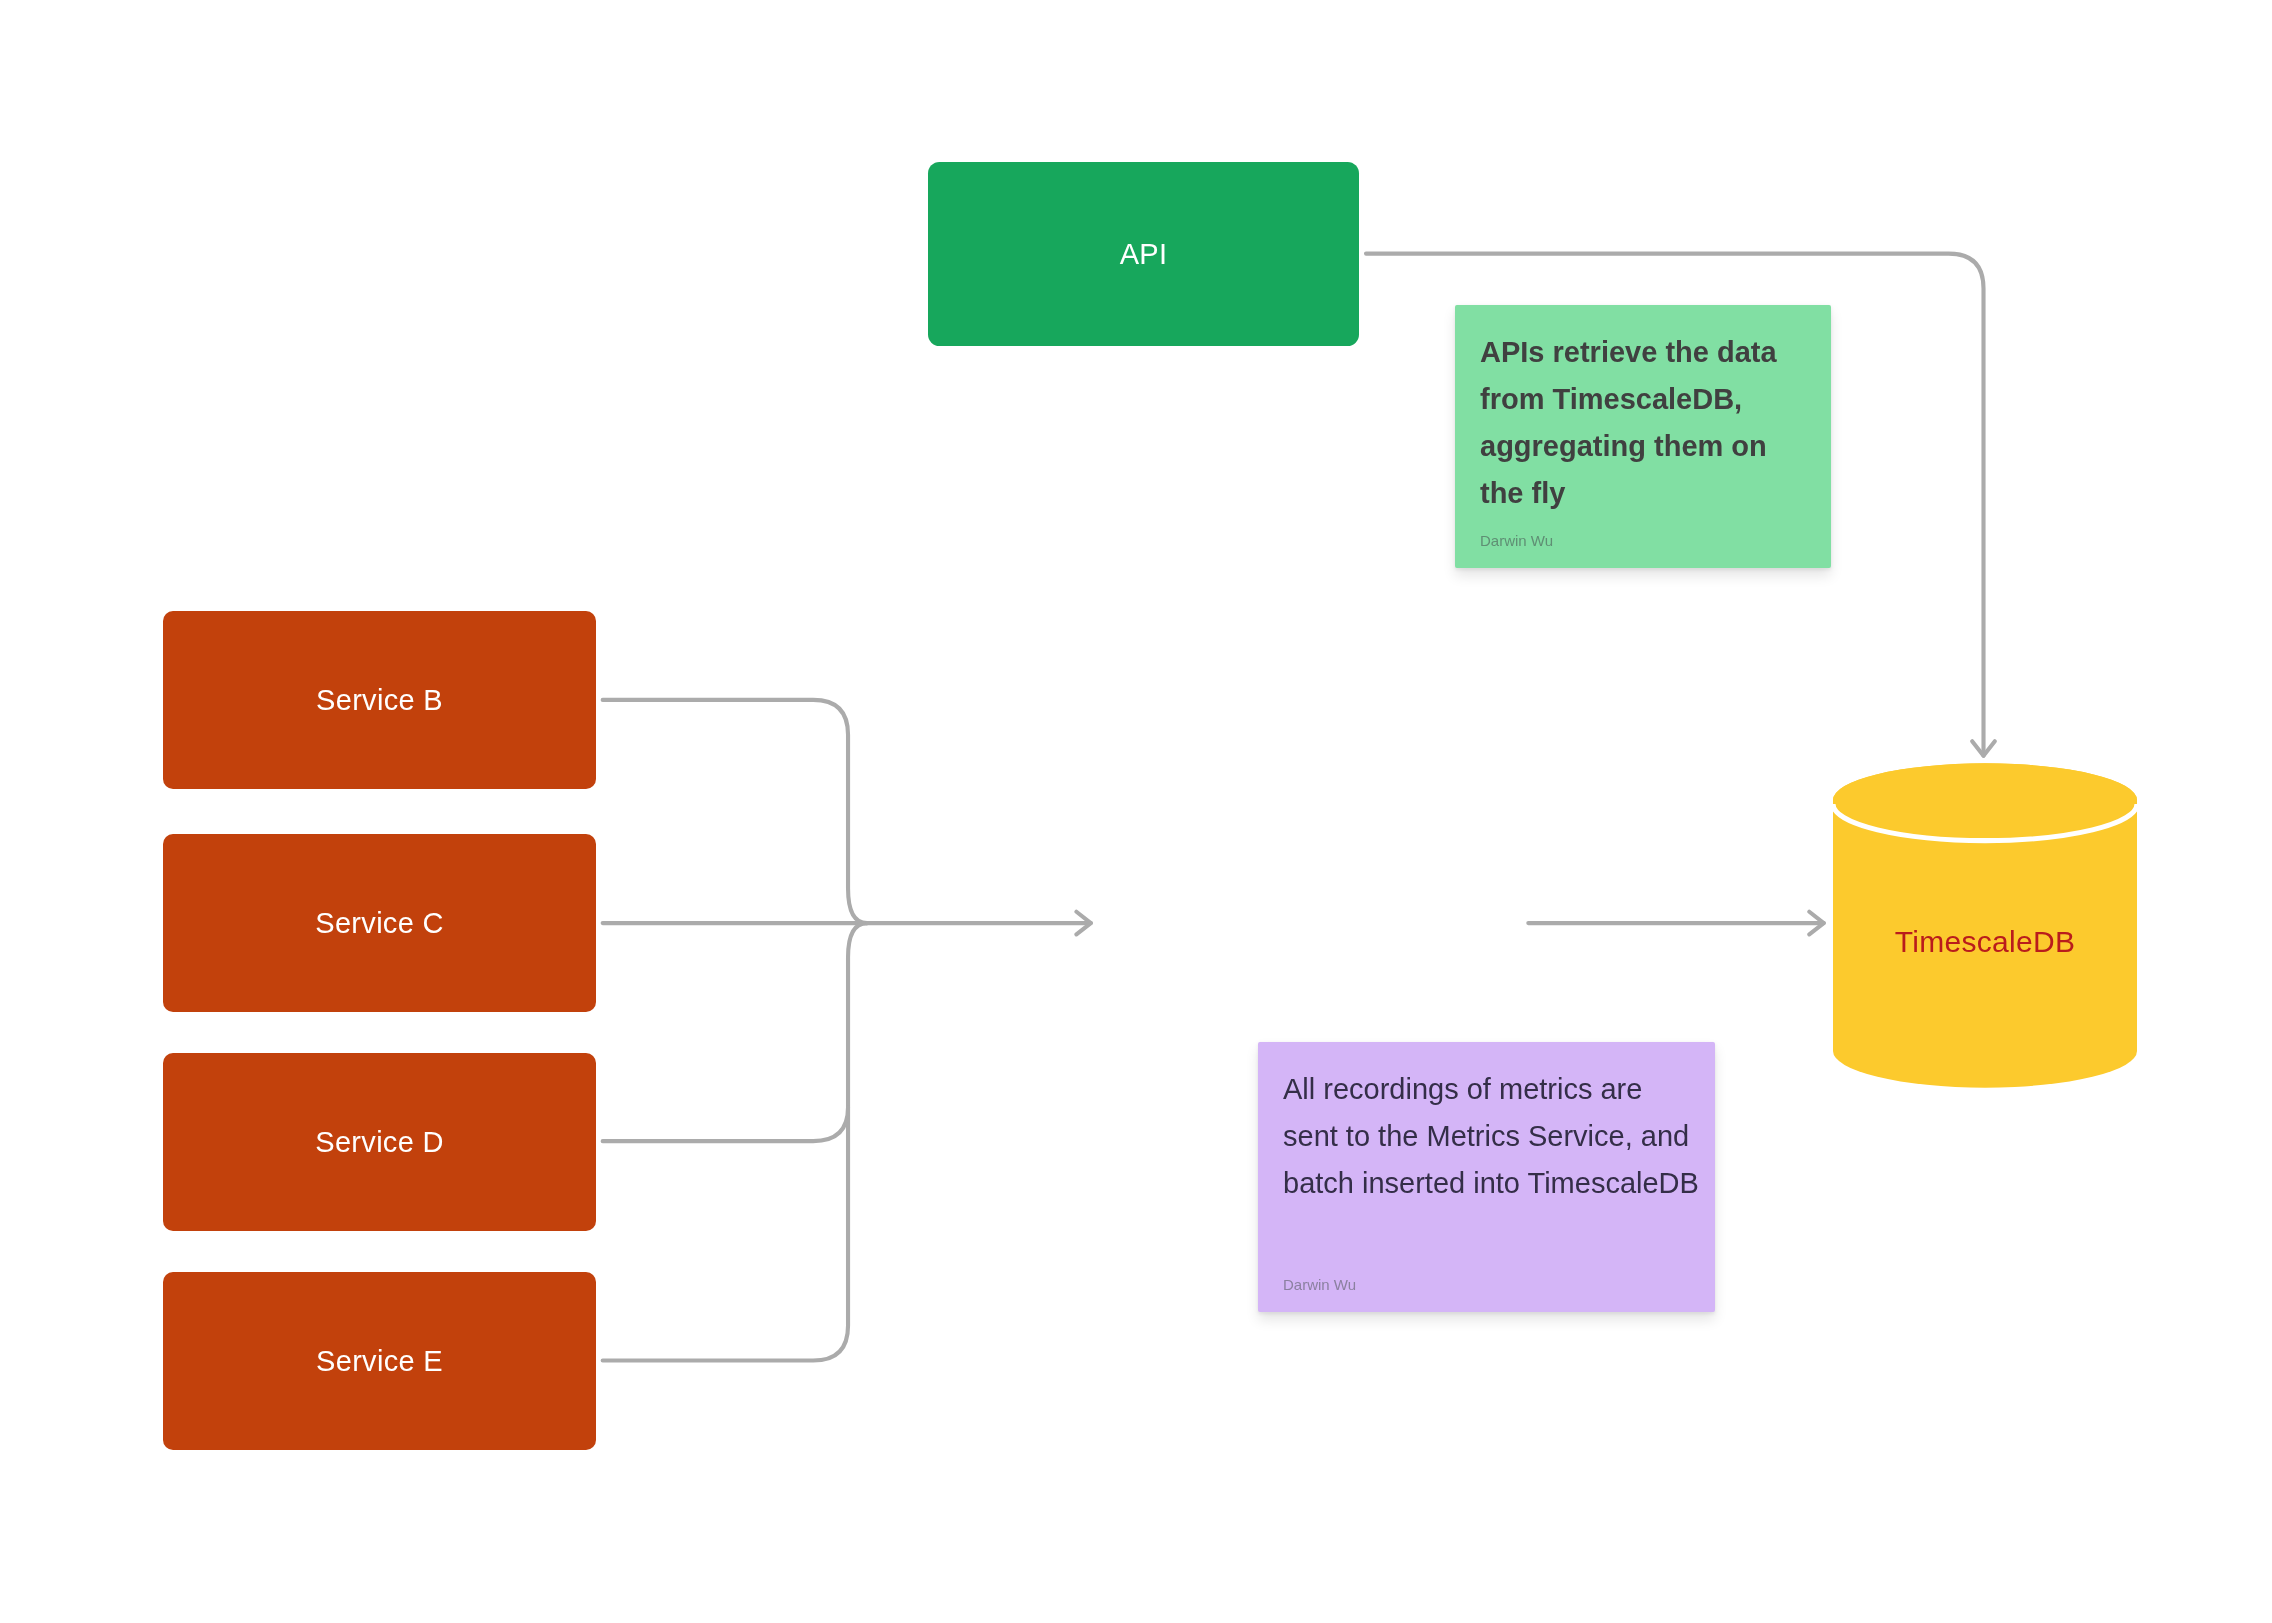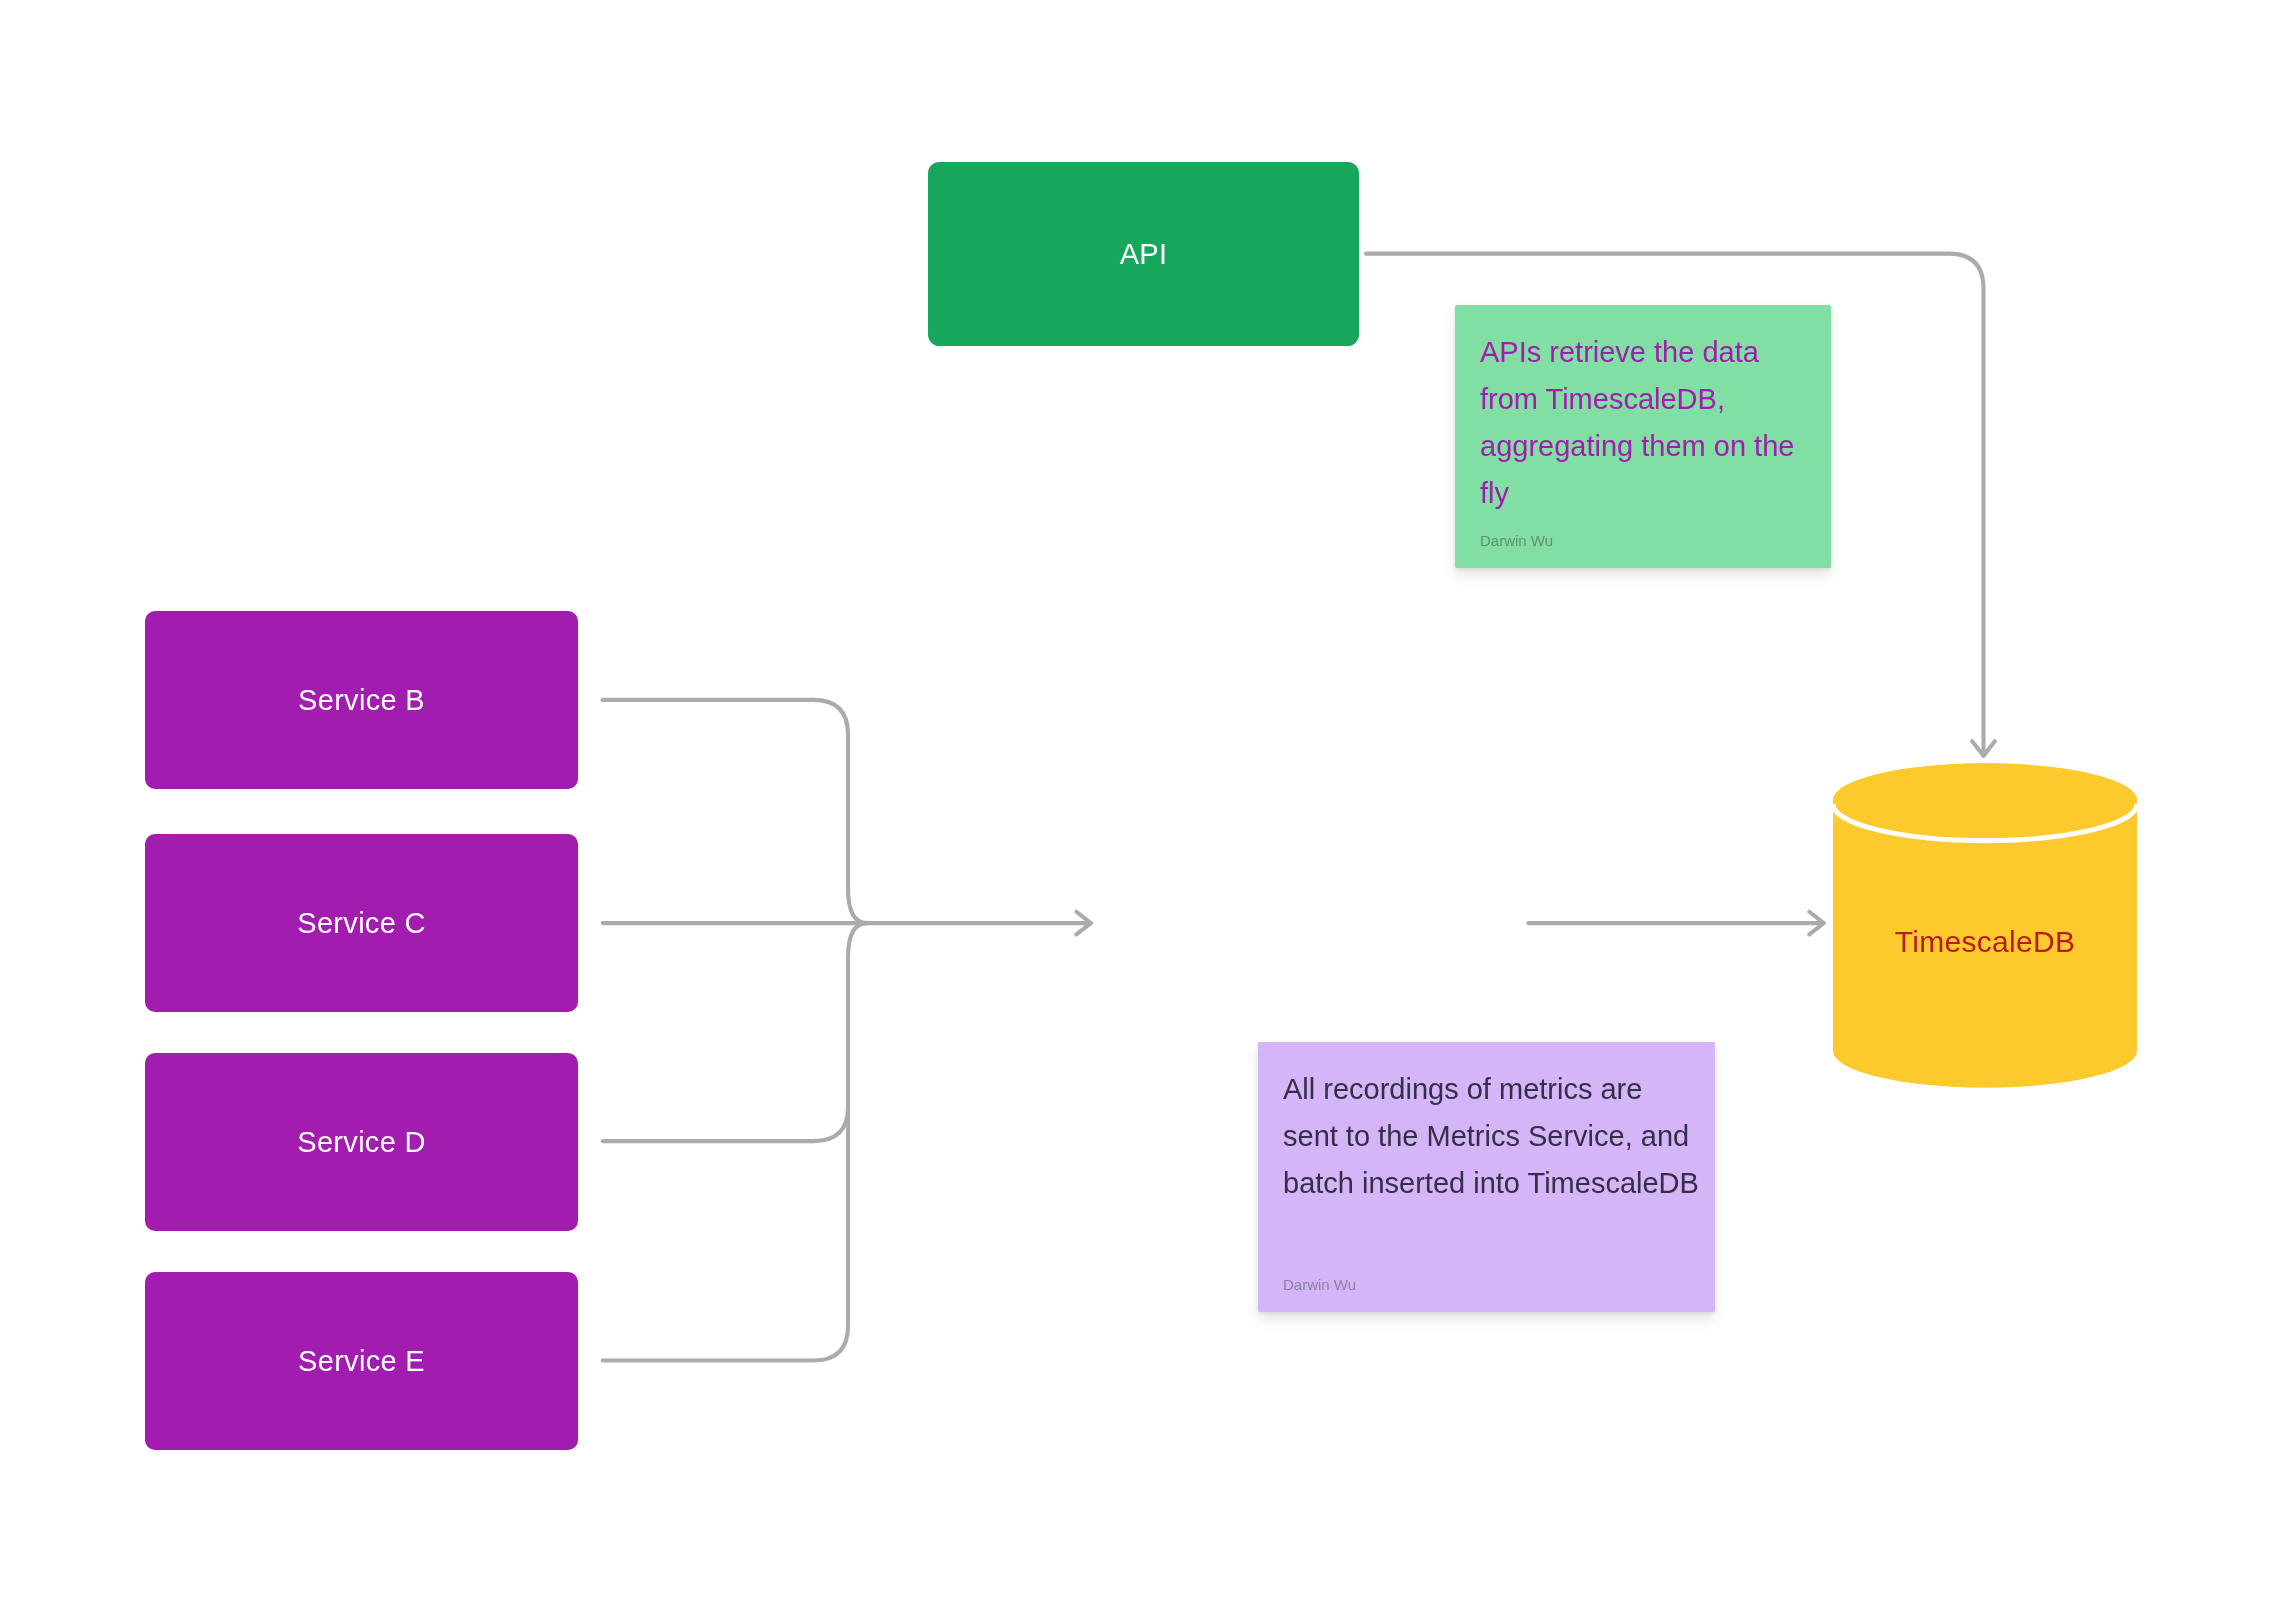--- a/index.html
+++ b/index.html
@@ -34,23 +34,23 @@
     letter-spacing: 0.3px;
     white-space: nowrap;
   }
   .node-rect-green {
     left: 928px; top: 162px;
     width: 431px; height: 184px;
     background: #17A75C;
     border-radius: 11.4px;
   }
   .service-box {
-    left: 145px;
+    left: 163px;
     width: 433px; height: 178px;
-    background: #a21caf;
+    background: #c2410c;
     border-radius: 10px;
   }
   #service-b { top: 611px; }
   #service-c { top: 834px; }
   #service-d { top: 1053px; }
   #service-e { top: 1272px; }
   #metrics-service {
     left: 1100px; top: 794px;
     width: 422px; height: 259px;
     background: #8C3FF3;
@@ -78,22 +78,23 @@
     border-radius: 1.9px;
     box-shadow: 0 7.6px 12.7px rgba(0,0,0,0.10), 0 1.9px 3.8px rgba(0,0,0,0.07);
     padding: 24px 25px;
   }
   #note-api {
     left: 1455px; top: 305px;
     width: 376px; height: 263px;
     background: #81DFA3;
   }
   #note-api .note-text {
-    color: #a21caf;
+    color: #404040;
     width: 327px;
+    font-weight: bold;
   }
   #note-api .note-author { color: #5F8F74; }
   #note-metrics {
     left: 1258px; top: 1042px;
     width: 457px; height: 270px;
     background: #D4B5F7;
   }
   #note-metrics .note-text {
     color: #342E48;
     width: 419px;

